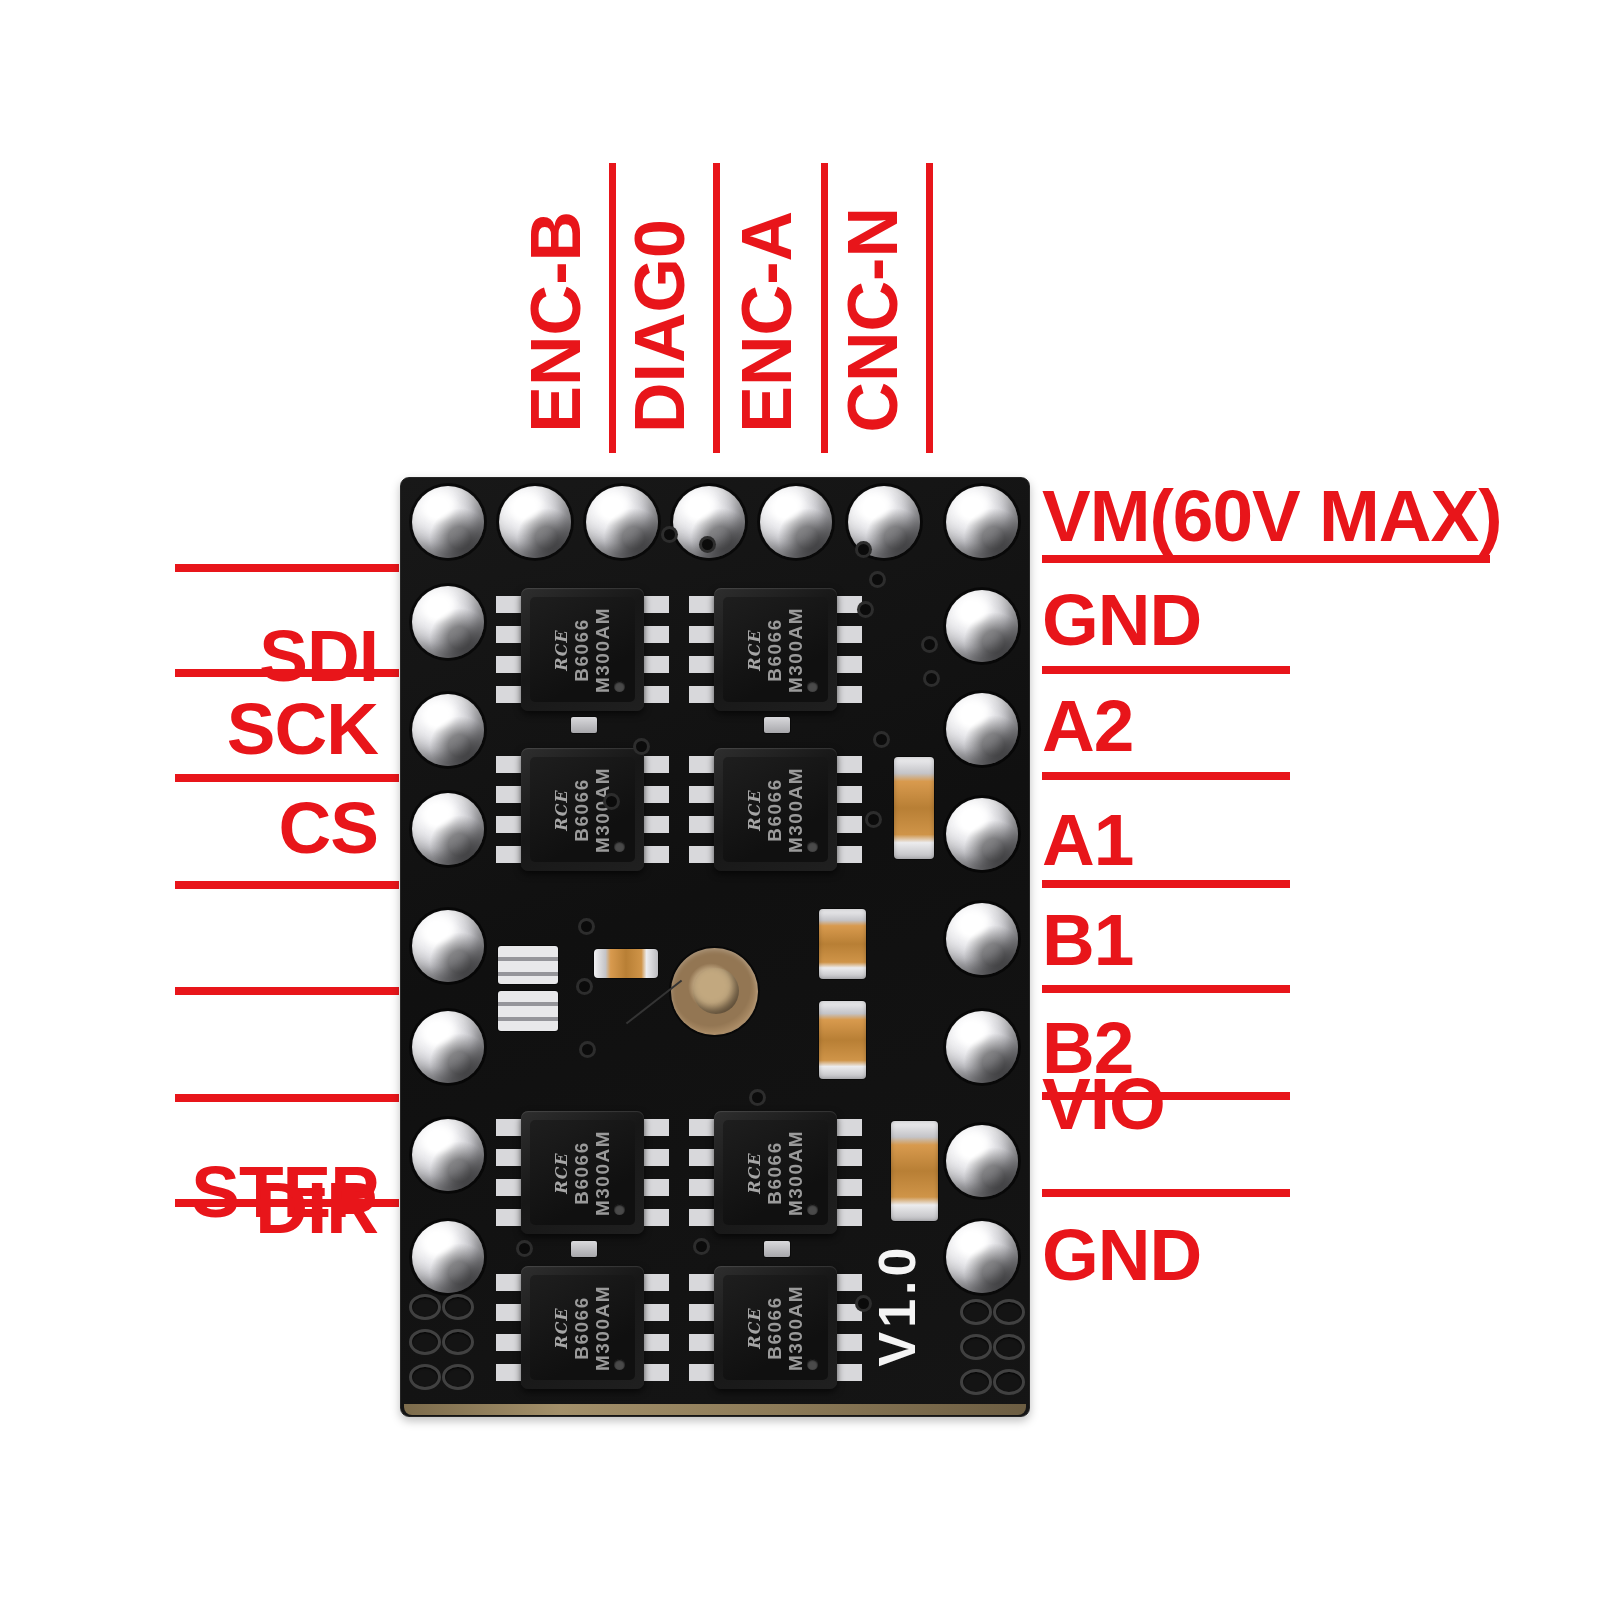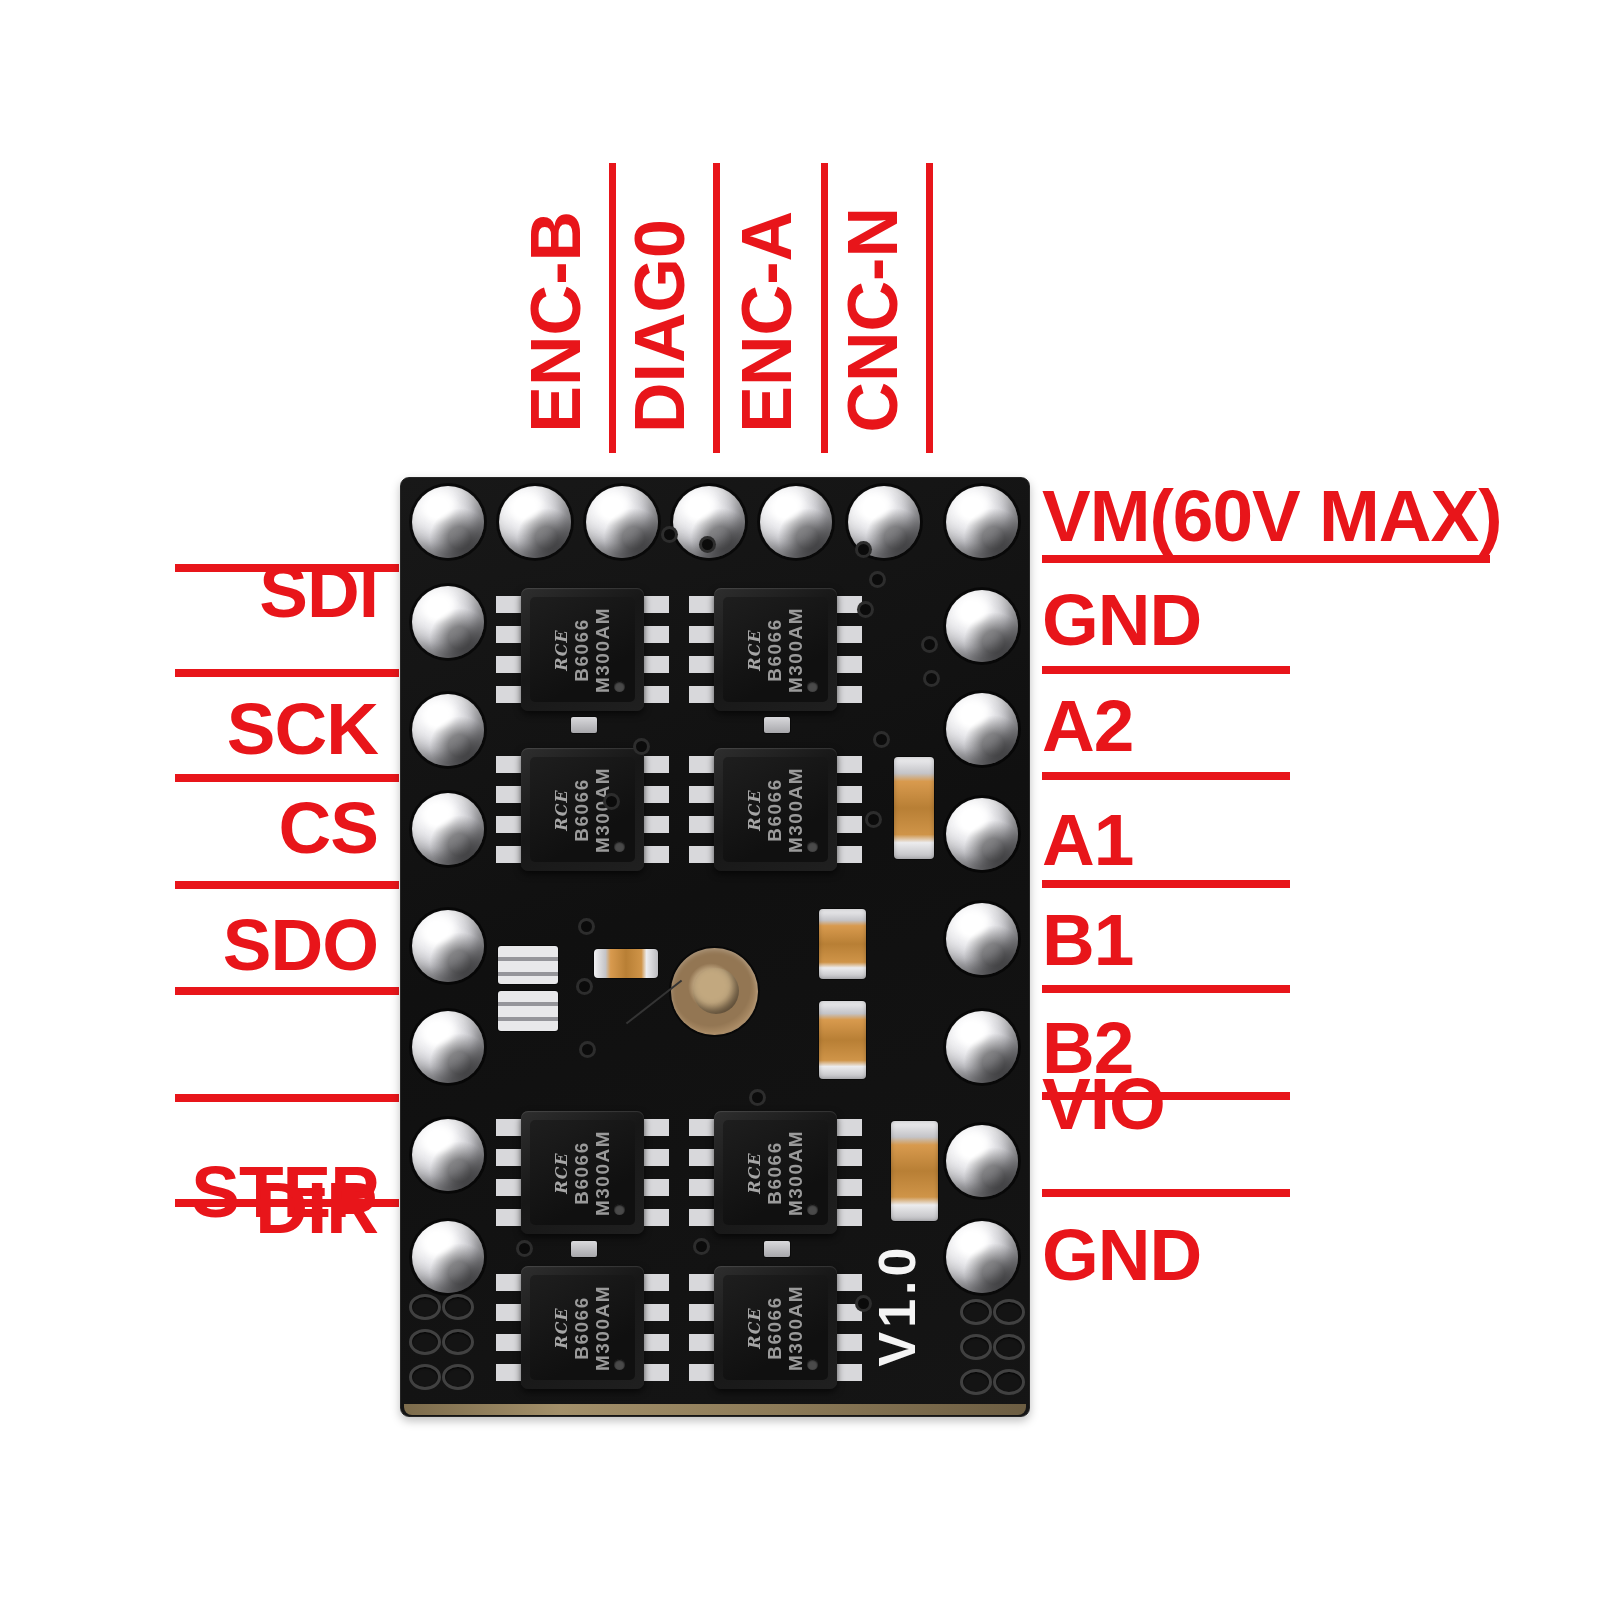--- a/index.html
+++ b/index.html
@@ -87,24 +87,23 @@
 
   <div class="vlabel" style="left:521px">ENC-B</div>
   <div class="vlabel" style="left:625px">DIAG0</div>
   <div class="vlabel" style="left:732px">ENC-A</div>
   <div class="vlabel" style="left:838px">CNC-N</div>
   <div class="vline" style="left:609px"></div>
   <div class="vline" style="left:713px"></div>
   <div class="vline" style="left:821px"></div>
   <div class="vline" style="left:926px"></div>
 
-  <div class="hlabel left" style="top:555px">SDI</div>
+  <div class="hlabel left" style="top:619px">SDI</div>
   <div class="hlabel left" style="top:791px">CS</div>
   <div class="hlabel left" style="top:692px">SCK</div>
-  <div class="hlabel left" style="top:908px">SDO</div>
   <div class="hlabel left" style="top:1155px">STEP</div>
   <div class="hlabel left" style="top:1171px">DIR</div>
   <div class="rline" style="left:175px;width:224px;top:564px"></div>
   <div class="rline" style="left:175px;width:224px;top:669px"></div>
   <div class="rline" style="left:175px;width:224px;top:774px"></div>
   <div class="rline" style="left:175px;width:224px;top:881px"></div>
   <div class="rline" style="left:175px;width:224px;top:987px"></div>
   <div class="rline" style="left:175px;width:224px;top:1094px"></div>
   <div class="rline" style="left:175px;width:224px;top:1199px"></div>
 

